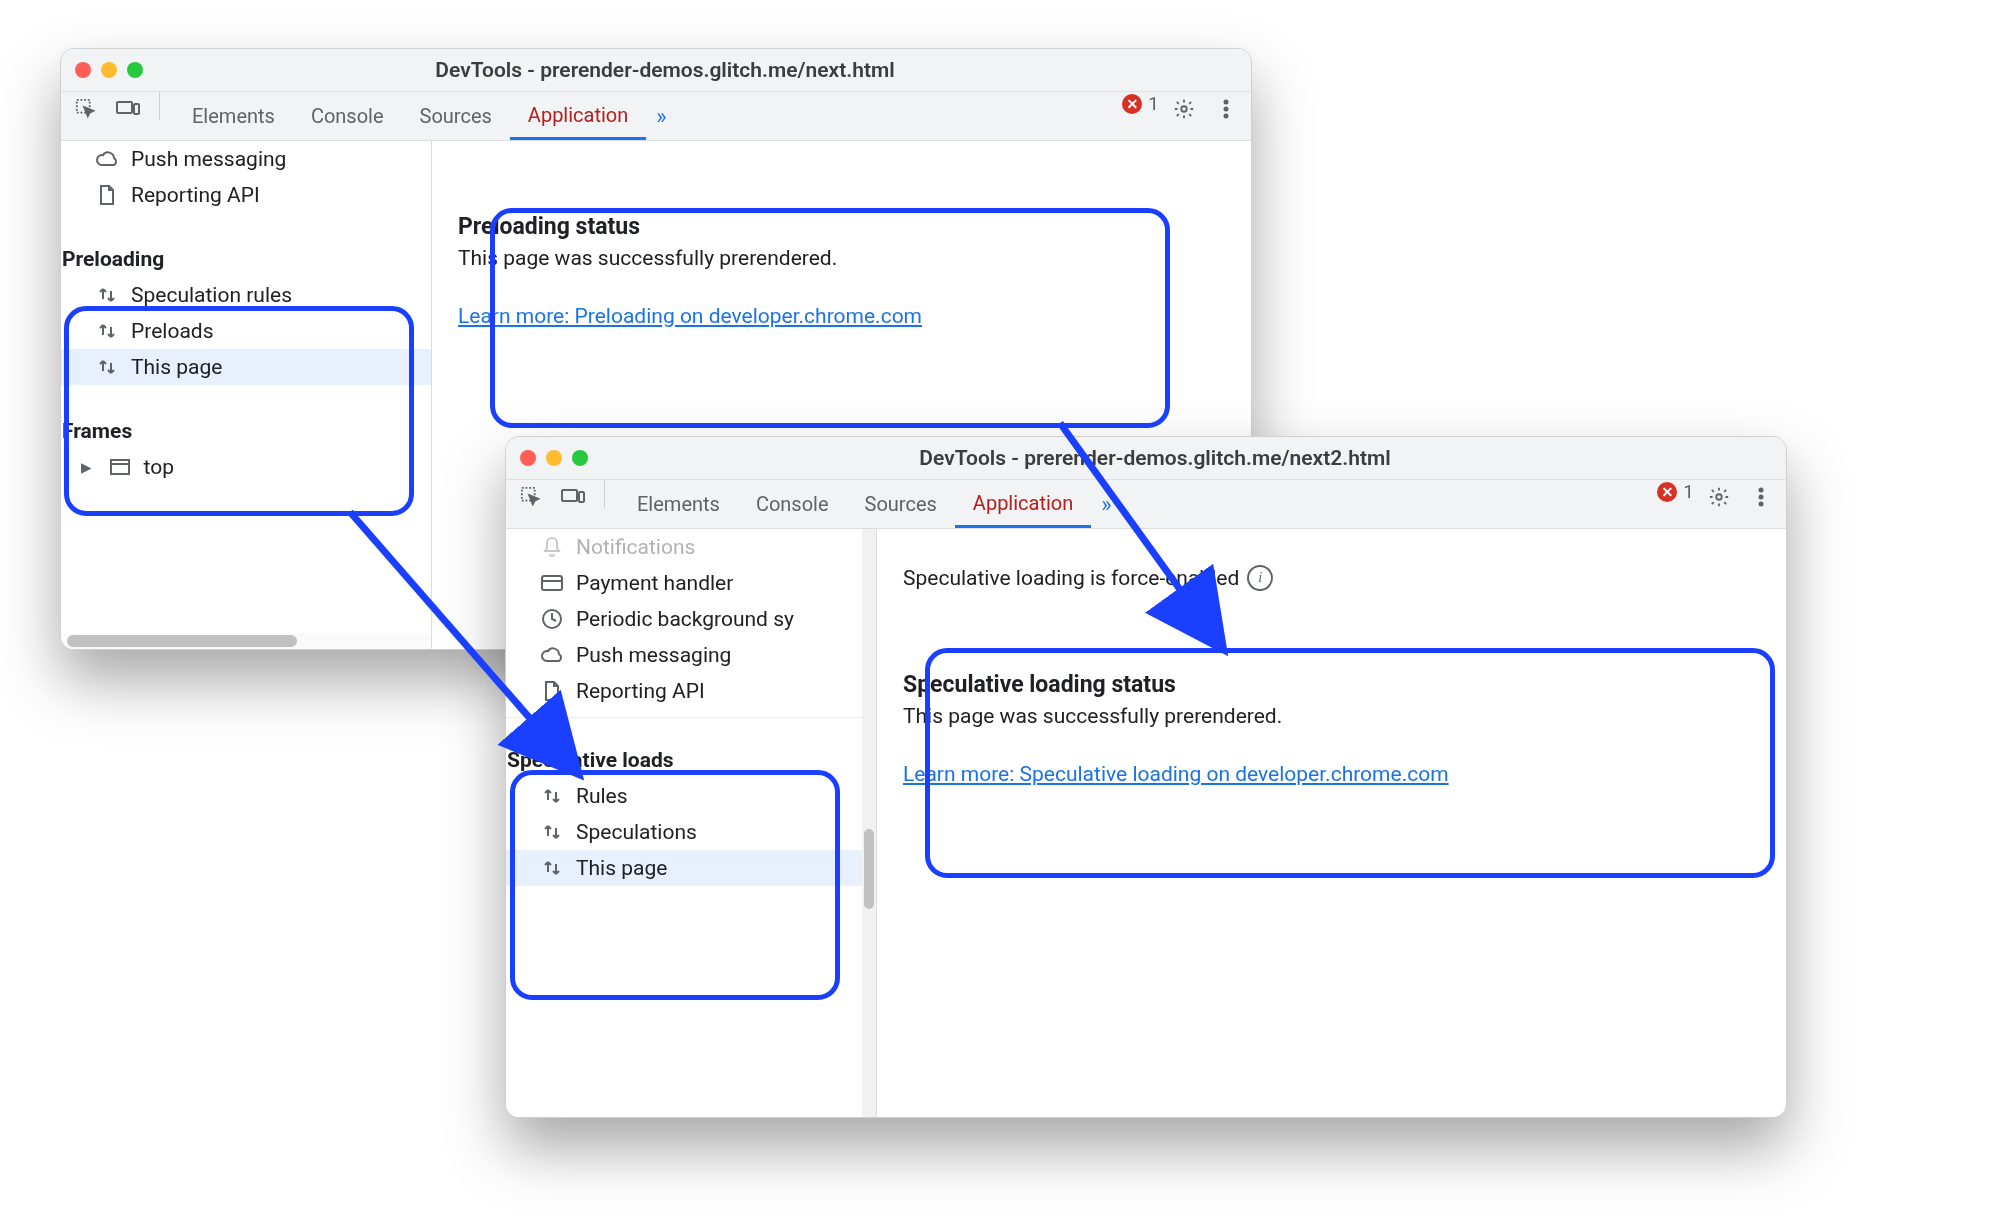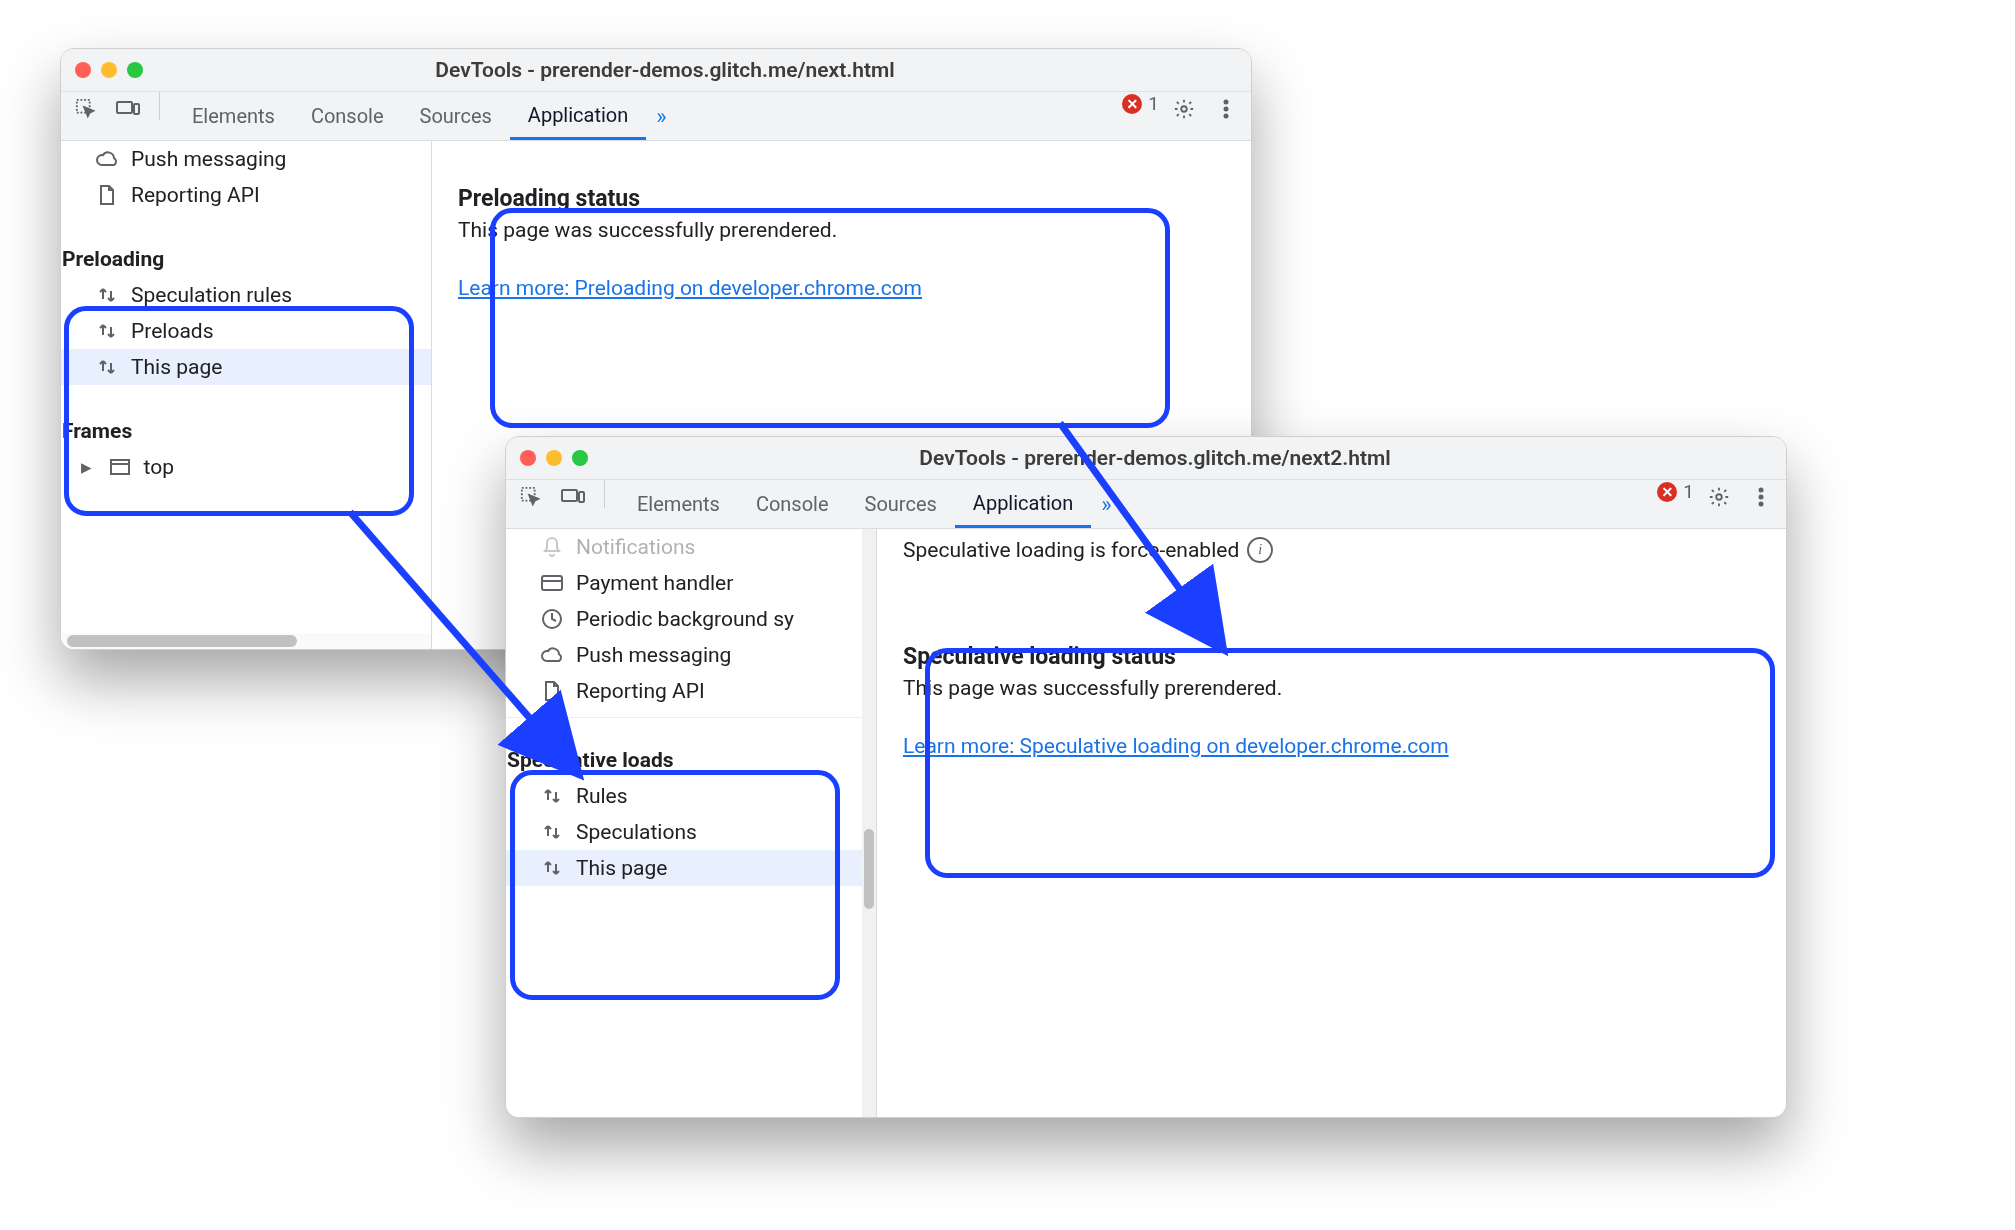--- a/index.html
+++ b/index.html
@@ -10,35 +10,35 @@
   .dot{width:16px;height:16px;border-radius:50%;}
   .dot.red{background:#ff5f57;}
   .dot.yellow{background:#febc2e;}
   .dot.green{background:#28c840;}
   .title{flex:1;text-align:center;font-weight:600;font-size:21px;color:#3c3c3c;}
   .toolbar{display:flex;align-items:flex-start;height:48px;background:#f1f3f4;border-bottom:1px solid #dadce0;padding:0 8px;gap:8px;}
   .tb-btn{display:flex;align-items:center;justify-content:center;width:34px;height:34px;color:#5f6368;}
   .vsep{width:1px;height:28px;background:#cfcfcf;margin:0 6px;}
   .tabs{display:flex;align-items:stretch;height:100%;}
   .tab{display:flex;align-items:center;padding:0 18px;font-size:20px;color:#5f6368;cursor:pointer;}
-  .tab.active{color:#0f172a;border-bottom:3px solid #1a73e8;font-weight:400;}
+  .tab.active{color:#b91c1c;border-bottom:3px solid #1a73e8;font-weight:400;}
   .more-tabs{display:flex;align-items:center;padding:0 10px;color:#1a73e8;font-size:22px;cursor:pointer;}
   .spacer{flex:1;}
   .err{display:flex;align-items:center;gap:6px;color:#5f6368;font-size:19px;}
   .err-icon{width:20px;height:20px;border-radius:50%;background:#d93025;color:#fff;display:flex;align-items:center;justify-content:center;font-size:14px;font-weight:700;}
   .icon-btn{display:flex;align-items:center;justify-content:center;width:34px;height:34px;color:#5f6368;cursor:pointer;}
   .body{flex:1;display:flex;overflow:hidden;}
   .sidebar{width:370px;border-right:1px solid #dadce0;background:#fff;overflow:hidden;position:relative;}
   .scrolltrack{position:absolute;bottom:0;left:0;right:0;height:16px;background:#fafafa;}
   .scrollthumb{position:absolute;bottom:2px;left:6px;width:230px;height:12px;background:#c1c1c1;border-radius:6px;}
   .section-title{padding:8px 1px 6px;font-weight:700;font-size:21px;color:#202124;}
   .item{display:flex;align-items:center;gap:12px;padding:6px 14px 6px 34px;font-size:21px;color:#202124;cursor:pointer;}
   .item.selected{background:#e8f0fe;}
   .item .ic{width:24px;height:24px;display:flex;align-items:center;justify-content:center;color:#5f6368;flex:none;}
-  .content{flex:1;padding:8px 26px;overflow:auto;}
+  .content{flex:1;padding:36px 26px;overflow:auto;}
   .status-title{font-weight:700;font-size:23px;margin-bottom:6px;}
   .status-msg{font-size:21px;color:#202124;margin-bottom:34px;}
   .link{color:#1a73e8;text-decoration:underline;font-size:21px;}
   .notice{font-size:21px;color:#202124;margin-bottom:40px;display:flex;align-items:center;gap:8px;}
   .info-ic{width:22px;height:22px;border:2px solid #5f6368;border-radius:50%;display:inline-flex;align-items:center;justify-content:center;font-size:14px;color:#5f6368;font-style:italic;font-family:serif;}
   .vscroll{position:absolute;top:0;right:0;bottom:0;width:14px;background:#f1f1f1;}
   .vthumb{position:absolute;top:30px;right:2px;width:10px;height:80px;background:#c1c1c1;border-radius:5px;}
   .highlight-box{position:absolute;border:5px solid #1a3fff;border-radius:22px;pointer-events:none;z-index:50;}
   .arrow-line{position:absolute;z-index:45;pointer-events:none;}
   .sidebar2{width:370px;border-right:1px solid #dadce0;background:#fff;position:relative;}

